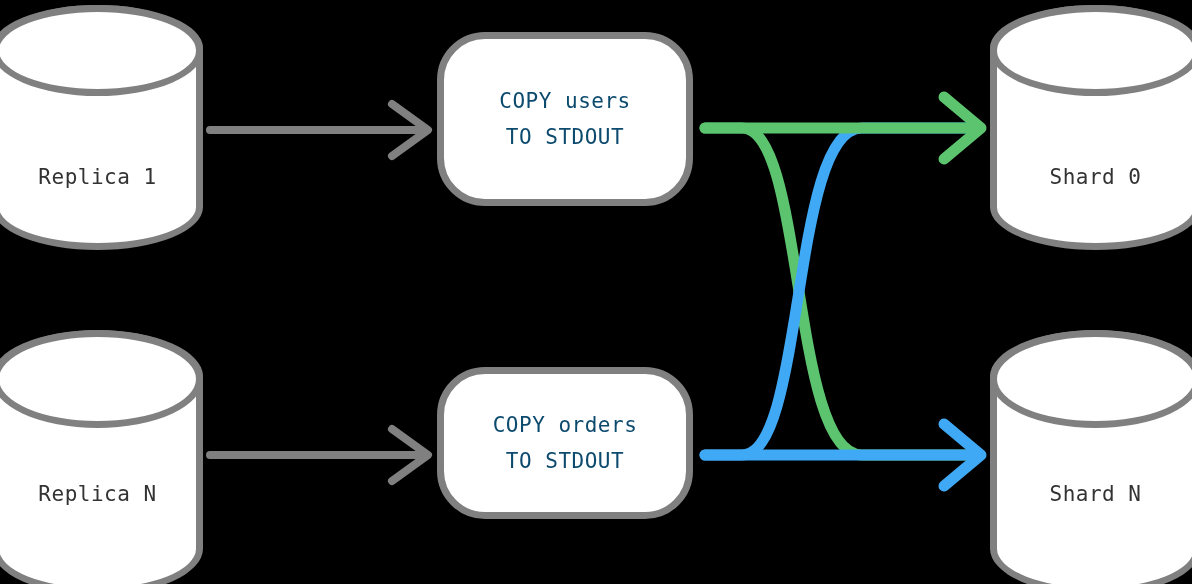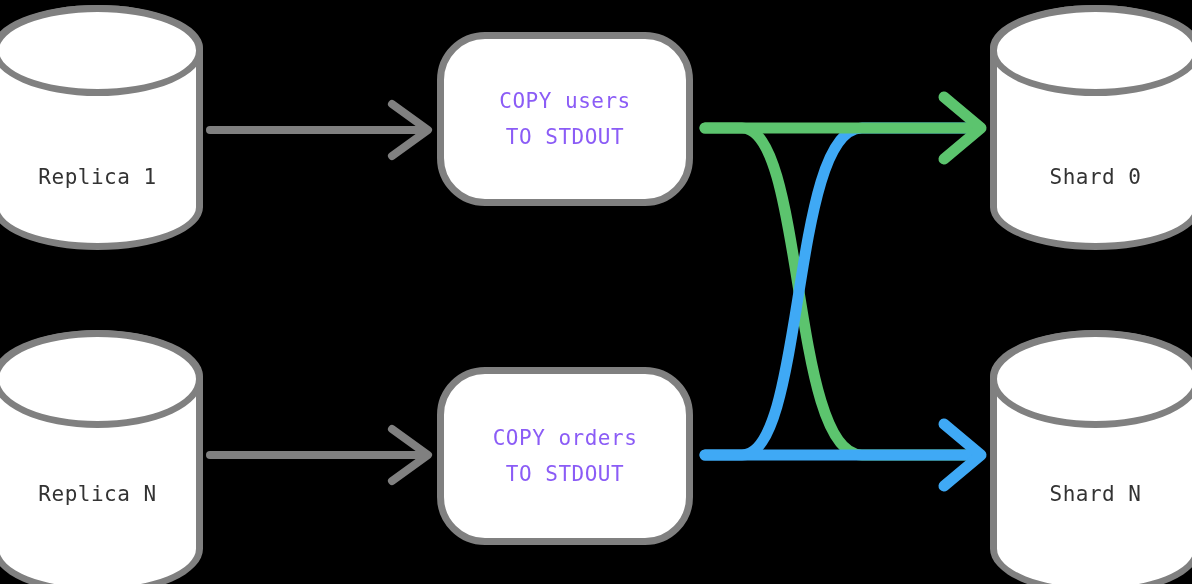--- a/index.html
+++ b/index.html
@@ -68,21 +68,21 @@
     box-sizing: border-box;
     background: #ffffff;
     border: 7px solid #808080;
     border-radius: 48px;
     display: flex;
     flex-direction: column;
     align-items: center;
     justify-content: center;
   }
   .proc .line {
-    color: #8b5cf6;
+    color: #0c4a6e;
     font-size: 21px;
     line-height: 36px;
     letter-spacing: 0.5px;
     white-space: nowrap;
   }
 </style>
 </head>
 <body>
 
 <div id="stage">
@@ -133,21 +133,21 @@
     <div class="body"></div>
     <div class="lid"></div>
     <div class="cyl-label" style="top:152px;">Replica N</div>
   </div>
 
   <div class="proc" style="left:437px; top:32px; width:256px; height:174px;">
     <div class="line">COPY users</div>
     <div class="line">TO STDOUT</div>
   </div>
 
-  <div class="proc" style="left:437px; top:367px; width:256px; height:178px;">
+  <div class="proc" style="left:437px; top:367px; width:256px; height:152px;">
     <div class="line">COPY orders</div>
     <div class="line">TO STDOUT</div>
   </div>
 
   <div class="cyl" style="left:990px; top:5px; width:211px; height:245px;">
     <div class="body"></div>
     <div class="lid"></div>
     <div class="cyl-label" style="top:160px;">Shard 0</div>
   </div>
 

